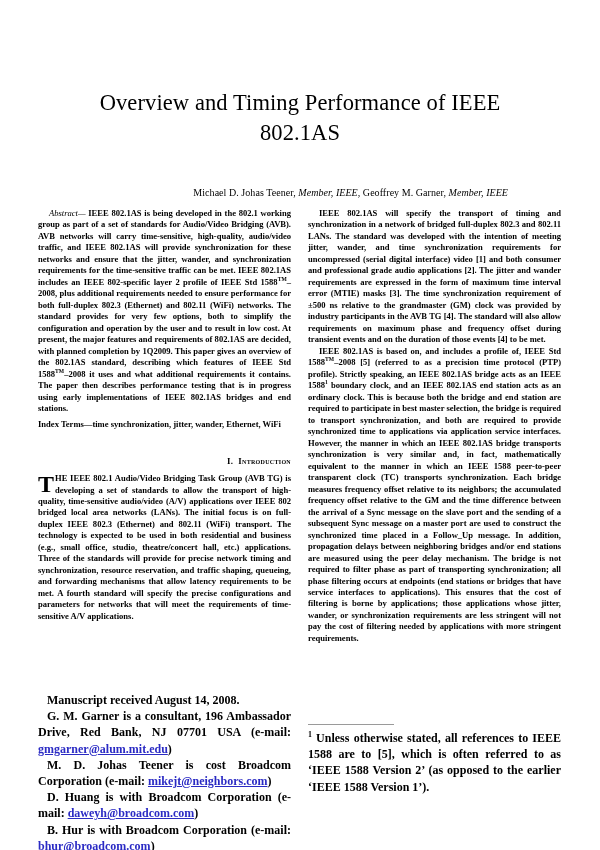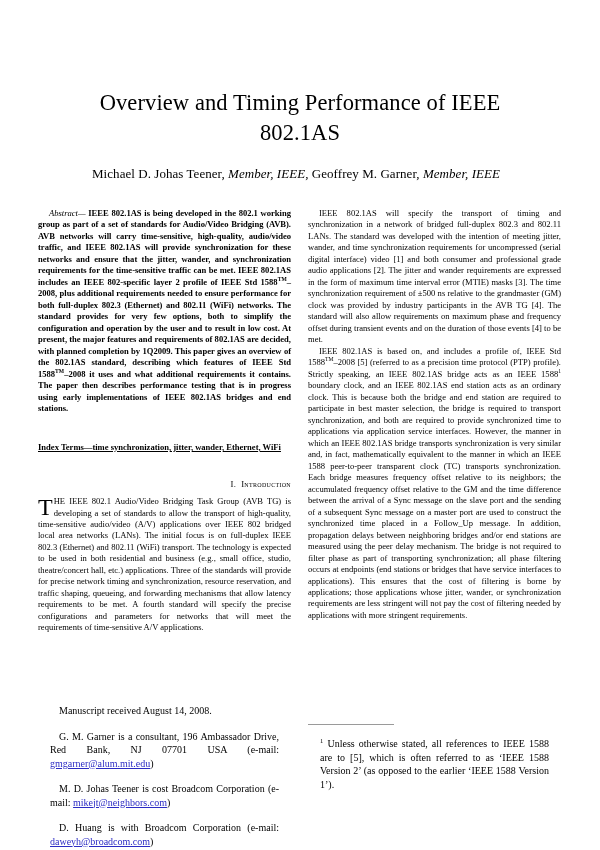--- a/index.html
+++ b/index.html
@@ -27,23 +27,23 @@
     text-align: center;
   }
   .paper-title {
     font-size: 22.5px;
     line-height: 1.32;
     font-weight: normal;
     margin: 0;
     letter-spacing: 0.1px;
   }
   .authors {
-    text-align: left;
-    font-size: 13px;
-    margin-top: 19px;
+    text-align: right;
+    font-size: 10px;
+    margin-top: 40px;
     letter-spacing: 0.05px;
   }
   .authors .role {
     font-style: italic;
   }
   .columns {
     position: absolute;
     top: 208px;
     left: 38px;
     width: 524px;
@@ -55,34 +55,34 @@
     width: 253px;
     position: relative;
   }
   p {
     margin: 0;
     font-size: 8.55px;
     line-height: 1.345;
     text-align: justify;
     text-indent: 11px;
     hyphens: auto;
+    font-weight: bold;
   }
   .abstract {
     font-weight: bold;
     text-indent: 11px;
   }
   .abstract .lead {
     font-weight: normal;
     font-style: italic;
   }
   .index-terms {
     font-weight: bold;
-    margin-top: 27px;
+    margin-top: 4px;
     text-indent: 0;
-    text-decoration: underline;
   }
   .section-head {
     text-align: right;
     text-indent: 0;
     font-size: 8.8px;
     font-variant: small-caps;
     margin-top: 26px;
     margin-bottom: 5px;
     letter-spacing: 0.3px;
   }
@@ -104,25 +104,25 @@
     vertical-align: super;
     line-height: 0;
   }
   .fn-rule {
     width: 86px;
     height: 1px;
     background: #9a9a9a;
     margin-bottom: 5px;
   }
   .fn {
-    font-size: 10px;
+    font-size: 12px;
     line-height: 1.35;
     text-align: justify;
     text-indent: 9px;
-    margin: 12px;
+    margin: 0;
   }
   .fn.noindent { text-indent: 0; }
   a.mail {
     color: #2b2bc4;
     text-decoration: underline;
   }
   .left-fn-block {
     position: absolute;
     left: 0;
     top: 484px;

